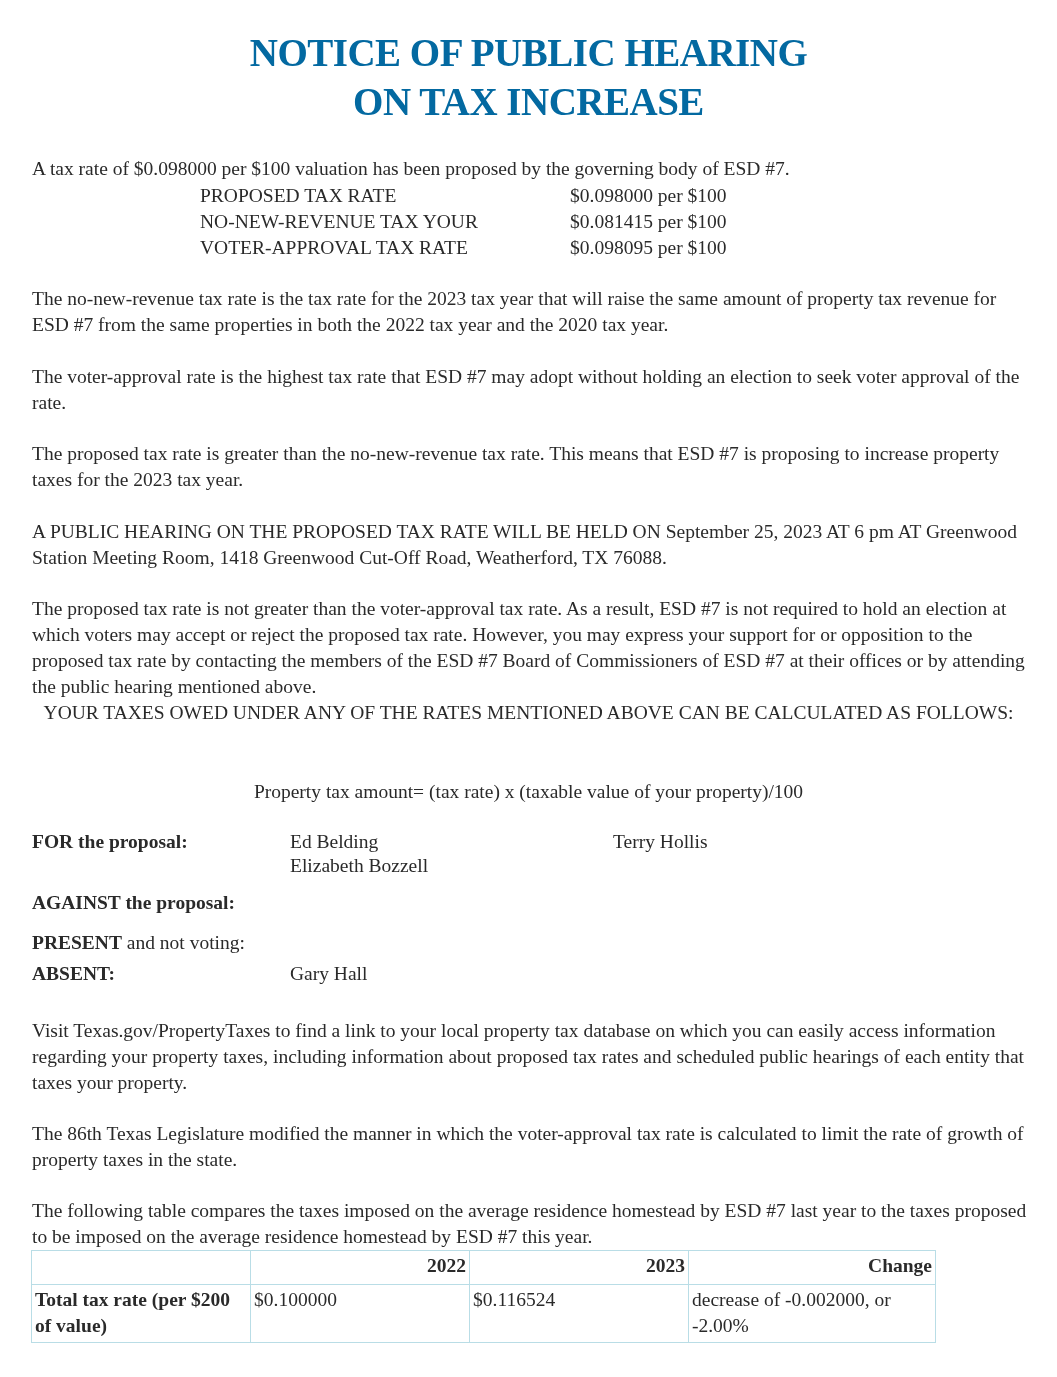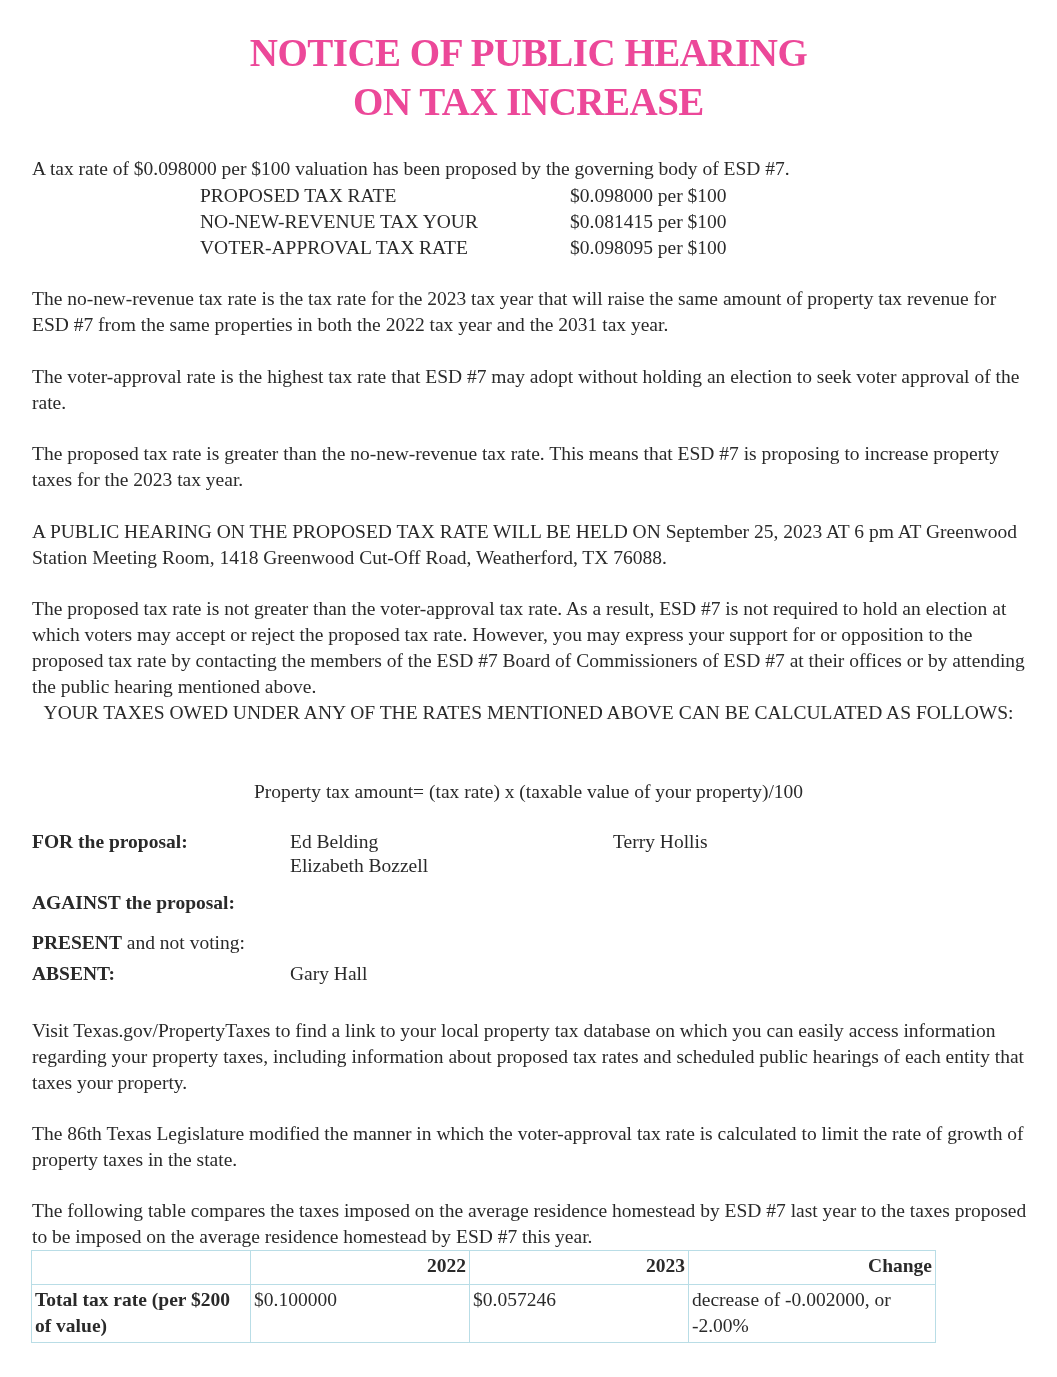--- a/index.html
+++ b/index.html
@@ -4,21 +4,21 @@
   <style>
     html, body { margin: 0; padding: 0; background: #ffffff; }
     body {
       width: 1057px; height: 1377px; position: relative; overflow: hidden;
       font-family: "Liberation Serif", "DejaVu Serif", serif;
       color: #2a2a2a;
     }
     .title {
       position: absolute; left: 0; width: 1057px; top: 28px;
       text-align: center; font-weight: bold; font-size: 39px; line-height: 49px;
-      color: #ec4899; letter-spacing: -0.5px;
+      color: #0369a1; letter-spacing: -0.5px;
     }
     .p { position: absolute; left: 32px; width: 1000px; font-size: 19.5px; line-height: 26px; }
     .rates { position: absolute; left: 200px; top: 183px; font-size: 19.5px; line-height: 26px; }
     .rate-row { display: flex; }
     .rate-label { width: 370px; }
     .center { text-align: center; left: 0 !important; width: 1057px !important; }
     .vote { position: absolute; left: 32px; font-size: 19.5px; line-height: 24px; }
     .vote b { font-weight: bold; }
     .col2 { position: absolute; left: 258px; }
     .col3 { position: absolute; left: 581px; }
@@ -50,21 +50,21 @@
   <div class="rate-row">
     <span class="rate-label">NO-NEW-REVENUE TAX YOUR</span>
     <span>$0.081415 per $100</span>
   </div>
   <div class="rate-row">
     <span class="rate-label">VOTER-APPROVAL TAX RATE</span>
     <span>$0.098095 per $100</span>
   </div>
 </div>
 
-<div class="p" style="top:286px;">The no-new-revenue tax rate is the tax rate for the 2023 tax year that will raise the same amount of property tax revenue for ESD #7 from the same properties in both the 2022 tax year and the 2031 tax year.</div>
+<div class="p" style="top:286px;">The no-new-revenue tax rate is the tax rate for the 2023 tax year that will raise the same amount of property tax revenue for ESD #7 from the same properties in both the 2022 tax year and the 2020 tax year.</div>
 <div class="p" style="top:364px;">The voter-approval rate is the highest tax rate that ESD #7 may adopt without holding an election to seek voter approval of the rate.</div>
 <div class="p" style="top:441px;">The proposed tax rate is greater than the no-new-revenue tax rate. This means that ESD #7 is proposing to increase property taxes for the 2023 tax year.</div>
 <div class="p" style="top:519px;">A PUBLIC HEARING ON THE PROPOSED TAX RATE WILL BE HELD ON September 25, 2023 AT 6 pm AT Greenwood Station Meeting Room, 1418 Greenwood Cut-Off Road, Weatherford, TX 76088.</div>
 <div class="p" style="top:596px;">The proposed tax rate is not greater than the voter-approval tax rate. As a result, ESD #7 is not required to hold an election at which voters may accept or reject the proposed tax rate. However, you may express your support for or opposition to the proposed tax rate by contacting the members of the ESD #7 Board of Commissioners of ESD #7 at their offices or by attending the public hearing mentioned above.</div>
 <div class="p center" style="top:700px; padding:0 40px; box-sizing:border-box;">YOUR TAXES OWED UNDER ANY OF THE RATES MENTIONED ABOVE CAN BE CALCULATED AS FOLLOWS:</div>
 <div class="p center" style="top:779px;">Property tax amount= (tax rate) x (taxable value of your property)/100</div>
 
 <div class="vote" style="top:830px; width:1000px;">
   <b>FOR the proposal:</b>
   <span class="col2" style="top:0;">Ed Belding</span>
@@ -90,17 +90,17 @@
   <tbody>
       <tr>
     <th class="c1"></th>
     <th class="c2">2022</th>
     <th class="c3">2023</th>
     <th>Change</th>
   </tr>
   <tr>
     <td style="font-weight:bold;">Total tax rate (per $200 of value)</td>
     <td>$0.100000</td>
-    <td>$0.057246</td>
+    <td>$0.116524</td>
     <td>decrease of -0.002000, or -2.00%</td>
   </tr>
 </tbody>
   </table>
 
 </body></html>

